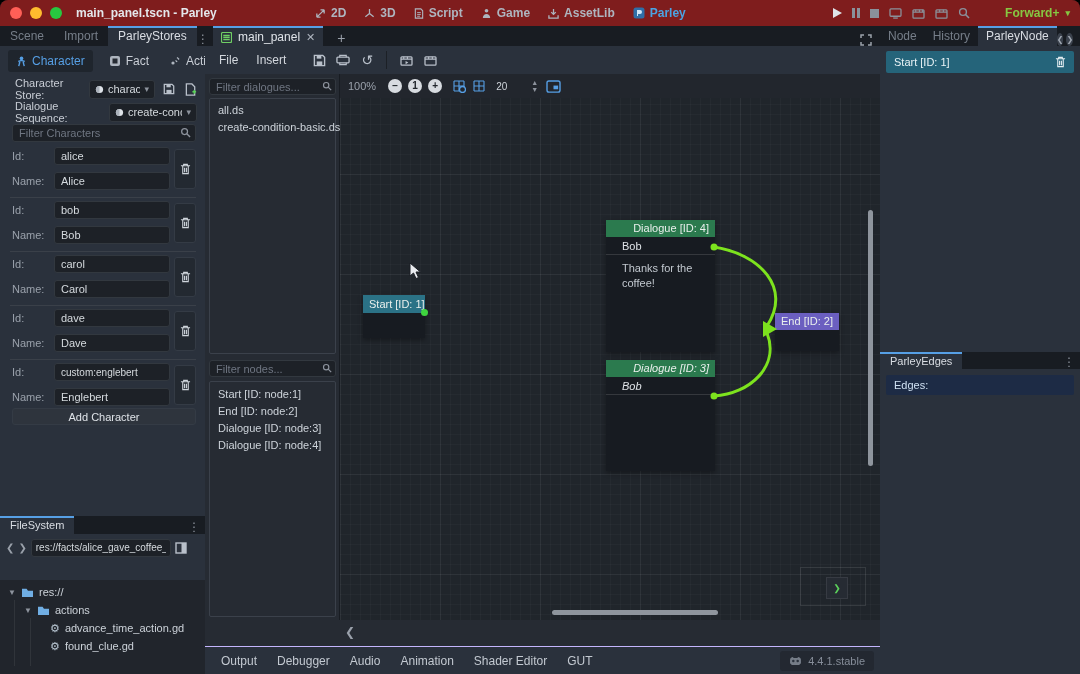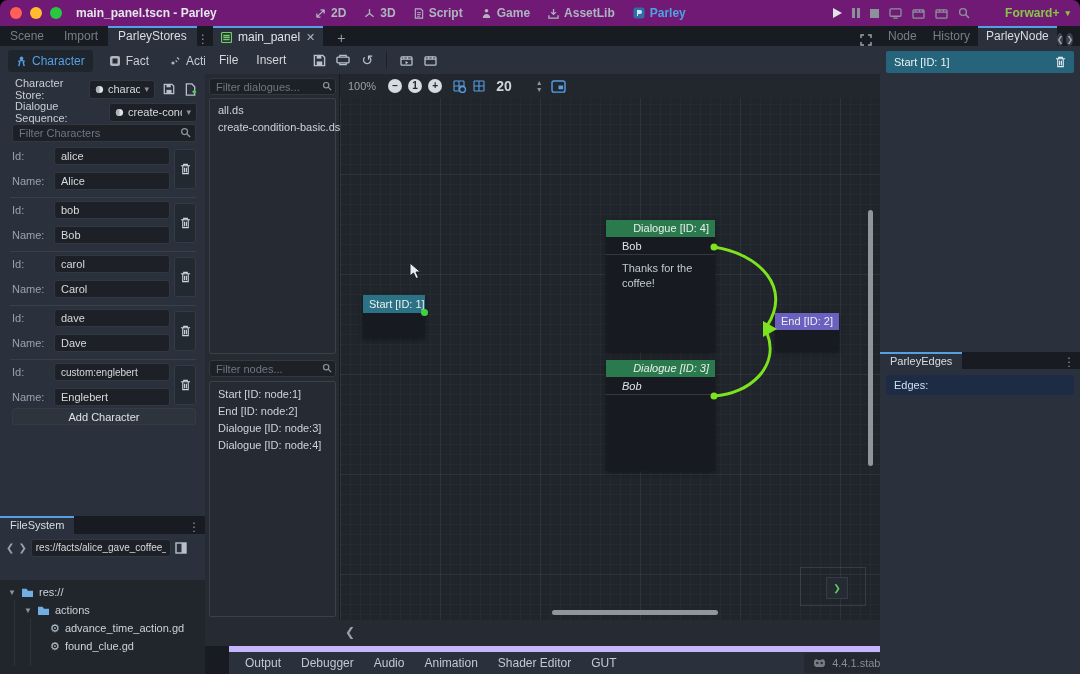--- a/index.html
+++ b/index.html
@@ -4,21 +4,21 @@
 <style>
   html,body{margin:0;padding:0;background:#000;}
   *{box-sizing:border-box;}
   .root{position:relative;width:1080px;height:674px;background:#181c22;
         font-family:"Liberation Sans",sans-serif;font-size:12px;color:#ccd2d9;
         overflow:hidden;border-radius:8px 8px 0 0;}
   .abs{position:absolute;}
   .flex{display:flex;align-items:center;}
 
   
-  .titlebar{left:0;top:0;width:1080px;height:26px;background:#701a75;}
+  .titlebar{left:0;top:0;width:1080px;height:26px;background:#7f1d1d;}
   .light{width:12px;height:12px;border-radius:50%;display:inline-block;}
   .wintitle{font-weight:bold;font-size:12px;color:#e4e7eb;}
   .ws-item{display:flex;align-items:center;gap:5px;color:#aeb5bf;font-weight:bold;font-size:12px;padding:0 9px;height:26px;}
   .ws-item.parley{color:var(--parley_blue,#4ba3e3);}
   .runbtns{gap:10px;color:#9aa1ab;}
   .tri-play{width:0;height:0;border-left:9px solid #dfe3e8;border-top:5.5px solid transparent;border-bottom:5.5px solid transparent;}
   .pause{display:inline-flex;gap:2px;}
   .pause i{width:3px;height:10px;background:#8a919b;}
   .stop{width:9px;height:9px;background:#8a919b;}
   .fwd{color:var(--runner_green,#86c742);font-weight:bold;font-size:12px;}
@@ -503,21 +503,21 @@
             <path d="M2 2h10M2 7h10M2 12h10M2 2v10M7 2v10M12 2v10" stroke="currentColor" stroke-width="1.1" fill="none"></path>
             <circle cx="10.5" cy="10.5" r="3" fill="#22262d" stroke="currentColor" stroke-width="1.3"></circle>
           </svg>
         </span>
       <span class="icnbtn" style="color:var(--accent);">
           <svg width="14" height="14" viewBox="0 0 14 14">
             <path d="M2 2h10M2 7h10M2 12h10M2 2v10M7 2v10M12 2v10" stroke="currentColor" stroke-width="1.1" fill="none"></path>
           </svg>
         </span>
       <div class="flex" style="gap:8px;margin-left:4px;">
-        <span style="font-size:14px;color:#cfd4da;font-weight:bold;">20</span>
+        <span style="font-size:10px;color:#cfd4da;">20</span>
         <span class="spin" style="margin-left:16px;">
             <span>▲</span>
             <span>▼</span>
           </span>
       </div>
       <span class="icnbtn" style="color:var(--accent);margin-left:2px;">
           <svg width="15" height="13" viewBox="0 0 16 14">
             <rect x="1" y="1" width="14" height="12" rx="2" fill="none" stroke="currentColor" stroke-width="1.5"></rect>
             <rect x="8" y="6" width="5" height="4" fill="currentColor"></rect>
           </svg>
@@ -566,21 +566,21 @@
 
     <svg class="abs" style="left:69px;top:188px;pointer-events:none;" width="13" height="18" viewBox="0 0 13 18">
       <path d="M1 1 L1 14 L4.5 11 L7 16.5 L9.5 15.5 L7 10 L11.5 10 Z" fill="#e8eaee" stroke="#1b1e24" stroke-width="1"></path>
     </svg>
   </div>
 
   <div class="abs" style="left:205px;top:620px;width:675px;height:26px;background:#262b33;">
     <span class="abs dim" style="left:140px;top:5px;font-size:12px;">❮</span>
   </div>
 
-  <div class="abs flex" style="left:205px;top:646px;width:675px;height:28px;background:#2a313c;border-top:6px solid #c4b5fd;margin-left:24px;">
+  <div class="abs flex" style="left:205px;top:646px;width:675px;height:28px;background:#2a313c;border-top:1px solid #c4b5fd;">
     <span class="bbar-item" style="margin-left:6px;">Output</span>
     <span class="bbar-item">Debugger</span>
     <span class="bbar-item">Audio</span>
     <span class="bbar-item">Animation</span>
     <span class="bbar-item">Shader Editor</span>
     <span class="bbar-item">GUT</span>
     <div class="verchip" style="margin-left:auto;margin-right:6px;">
       <span>
           <svg width="13" height="10" viewBox="0 0 14 11">
             <path d="M1 8 V4 C1 2 3 1 4 1 l1 1.2 h4 L10 1 c1 0 3 1 3 3 v4 l-2 2 H3 z" fill="#757c87"></path>

